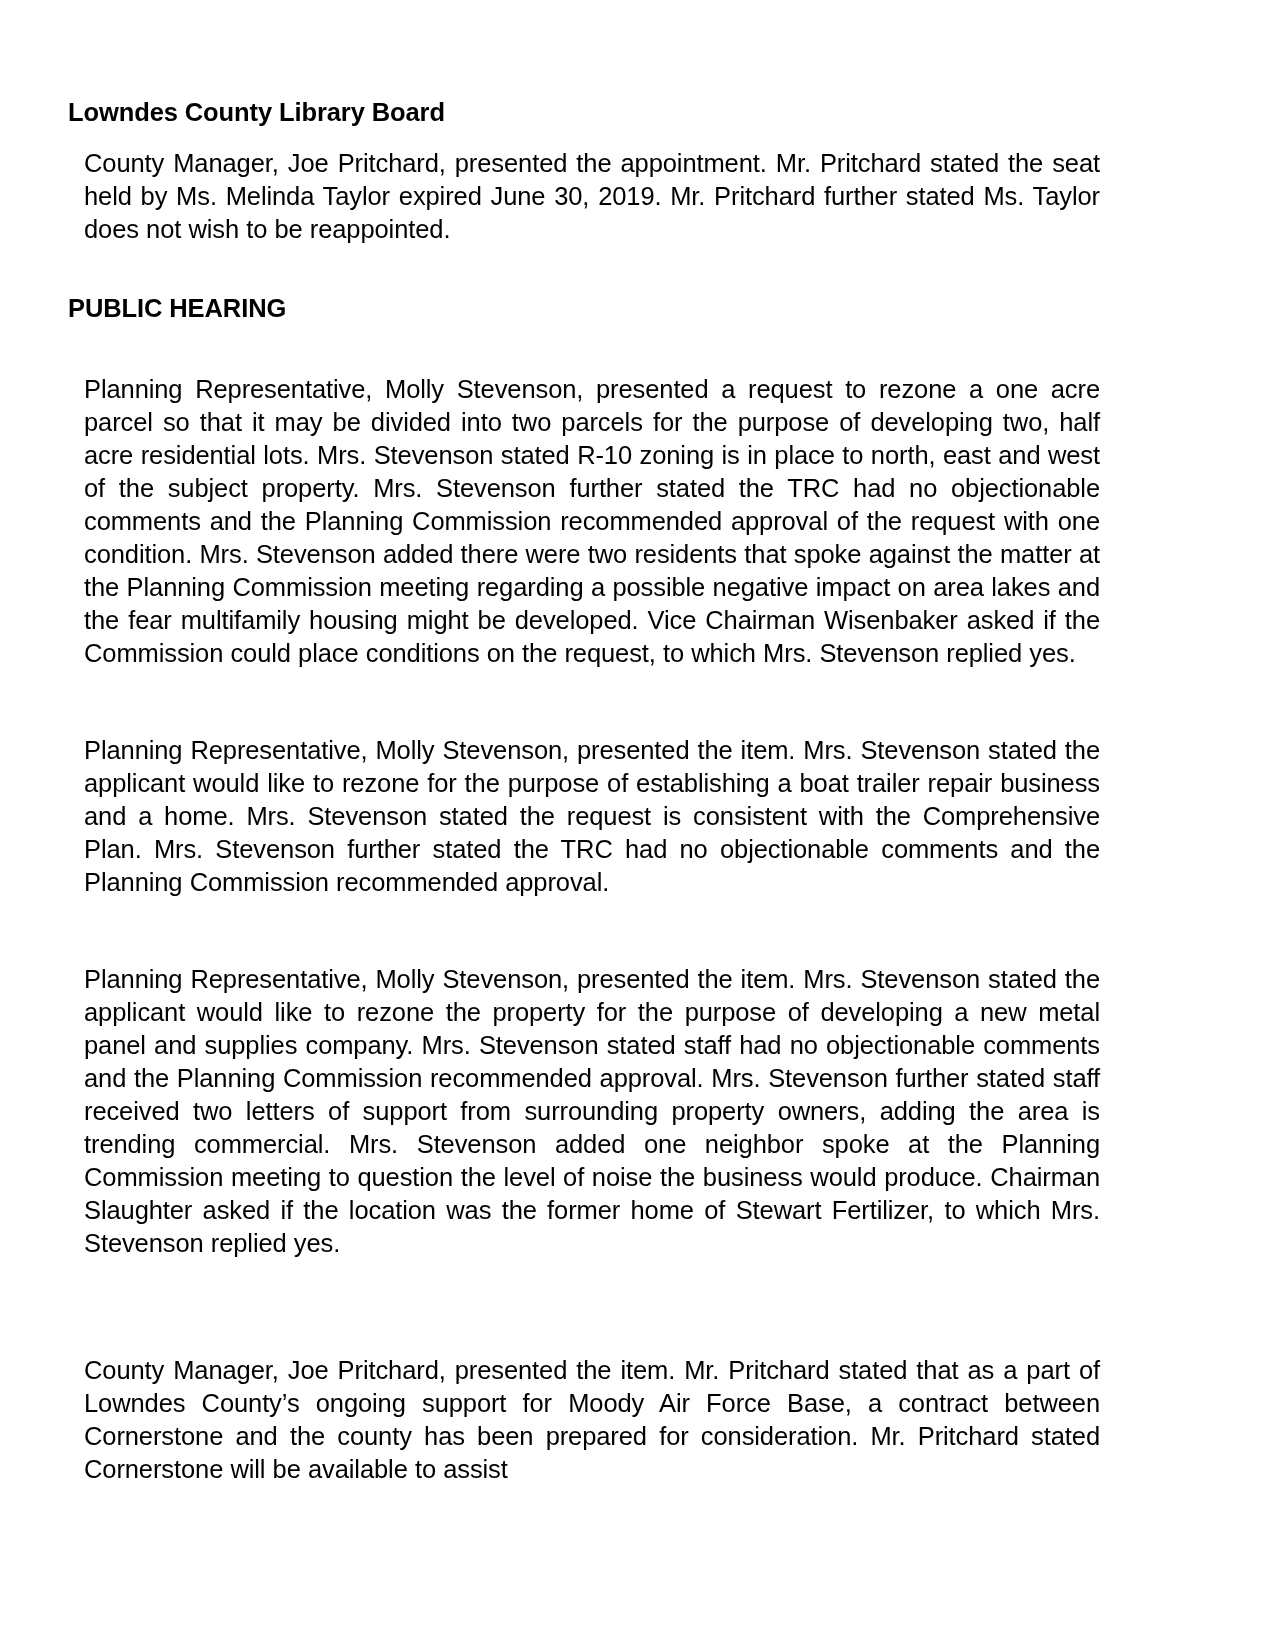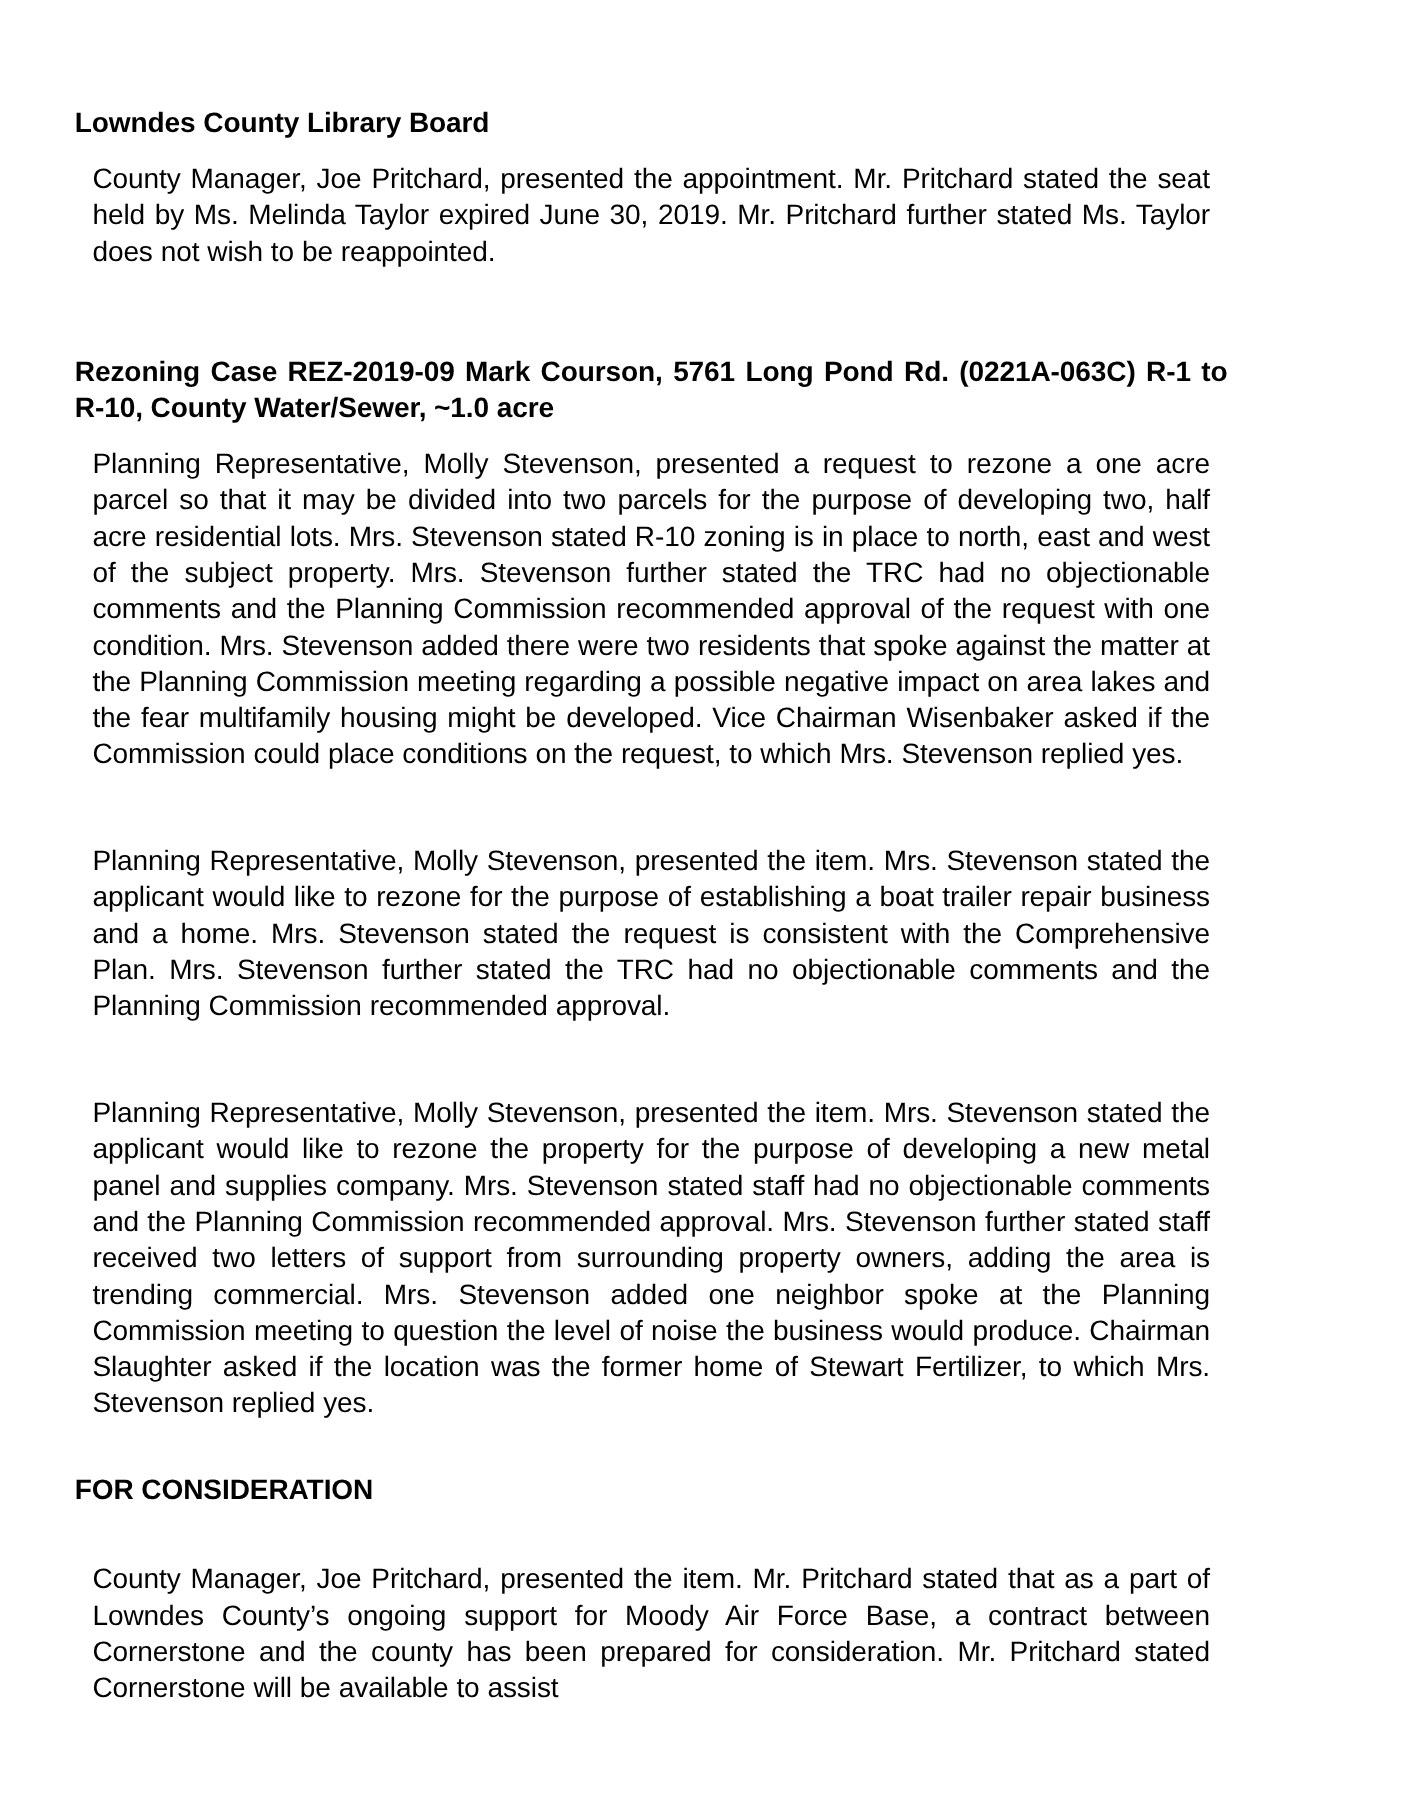--- a/index.html
+++ b/index.html
@@ -67,48 +67,47 @@
   <div class="content">
 
     <div>
       <p class="h-bold">Lowndes County Library Board</p>
       <div class="gap-sm"></div>
       <p class="para">County Manager, Joe Pritchard, presented the appointment.  Mr. Pritchard stated the seat held by Ms. Melinda Taylor expired June 30, 2019.  Mr. Pritchard further stated Ms. Taylor does not wish to be reappointed.</p>
     </div>
 
     <div class="gap"></div>
 
+    <div>
+      <p class="h-bold">PUBLIC HEARING</p>
+    </div>
 
     <div class="gap"></div>
 
     <div>
-      <p class="h-bold-just">Rezoning Case REZ-2019-09 Mark Courson, 5761 Long Pond Rd. (0221A-063C) R-1 to R-10, County Water/Sewer, ~1.0 acre</p>
       <div class="gap-sm"></div>
       <p class="para">Planning Representative, Molly Stevenson, presented a request to rezone a one acre parcel so that it may be divided into two parcels for the purpose of developing two, half acre residential lots.  Mrs. Stevenson stated R-10 zoning is in place to north, east and west of the subject property.  Mrs. Stevenson further stated the TRC had no objectionable comments and the Planning Commission recommended approval of the request with one condition.  Mrs. Stevenson added there were two residents that spoke against the matter at the Planning Commission meeting regarding a possible negative impact on area lakes and the fear multifamily housing might be developed.  Vice Chairman Wisenbaker asked if the Commission could place conditions on the request, to which Mrs. Stevenson replied yes.</p>
     </div>
 
     <div class="gap"></div>
 
     <div>
       <div class="gap-sm"></div>
       <p class="para">Planning Representative, Molly Stevenson, presented the item.  Mrs. Stevenson stated the applicant would like to rezone for the purpose of establishing a boat trailer repair business and a home.  Mrs. Stevenson stated the request is consistent with the Comprehensive Plan.  Mrs. Stevenson further stated the TRC had no objectionable comments and the Planning Commission recommended approval.</p>
     </div>
 
     <div class="gap"></div>
 
     <div>
       <div class="gap-sm"></div>
       <p class="para">Planning Representative, Molly Stevenson, presented the item.  Mrs. Stevenson stated the applicant would like to rezone the property for the purpose of developing a new metal panel and supplies company.   Mrs. Stevenson stated staff had no objectionable comments and the Planning Commission recommended approval.  Mrs. Stevenson further stated staff received two letters of support from surrounding property owners, adding the area is trending commercial.  Mrs. Stevenson added one neighbor spoke at the Planning Commission meeting to question the level of noise the business would produce.  Chairman Slaughter asked if the location was the former home of Stewart Fertilizer, to which Mrs. Stevenson replied yes.</p>
     </div>
 
     <div class="gap"></div>
 
-    <div>
-      <p class="h-bold">FOR CONSIDERATION</p>
-    </div>
 
     <div class="gap"></div>
 
     <div>
       <div class="gap-sm"></div>
       <p class="para">County Manager, Joe Pritchard, presented the item.  Mr. Pritchard stated that as a part of Lowndes County’s ongoing support for Moody Air Force Base, a contract between Cornerstone and the county has been prepared for consideration.  Mr. Pritchard stated Cornerstone will be available to assist</p>
     </div>
 
   </div>
 </div>

